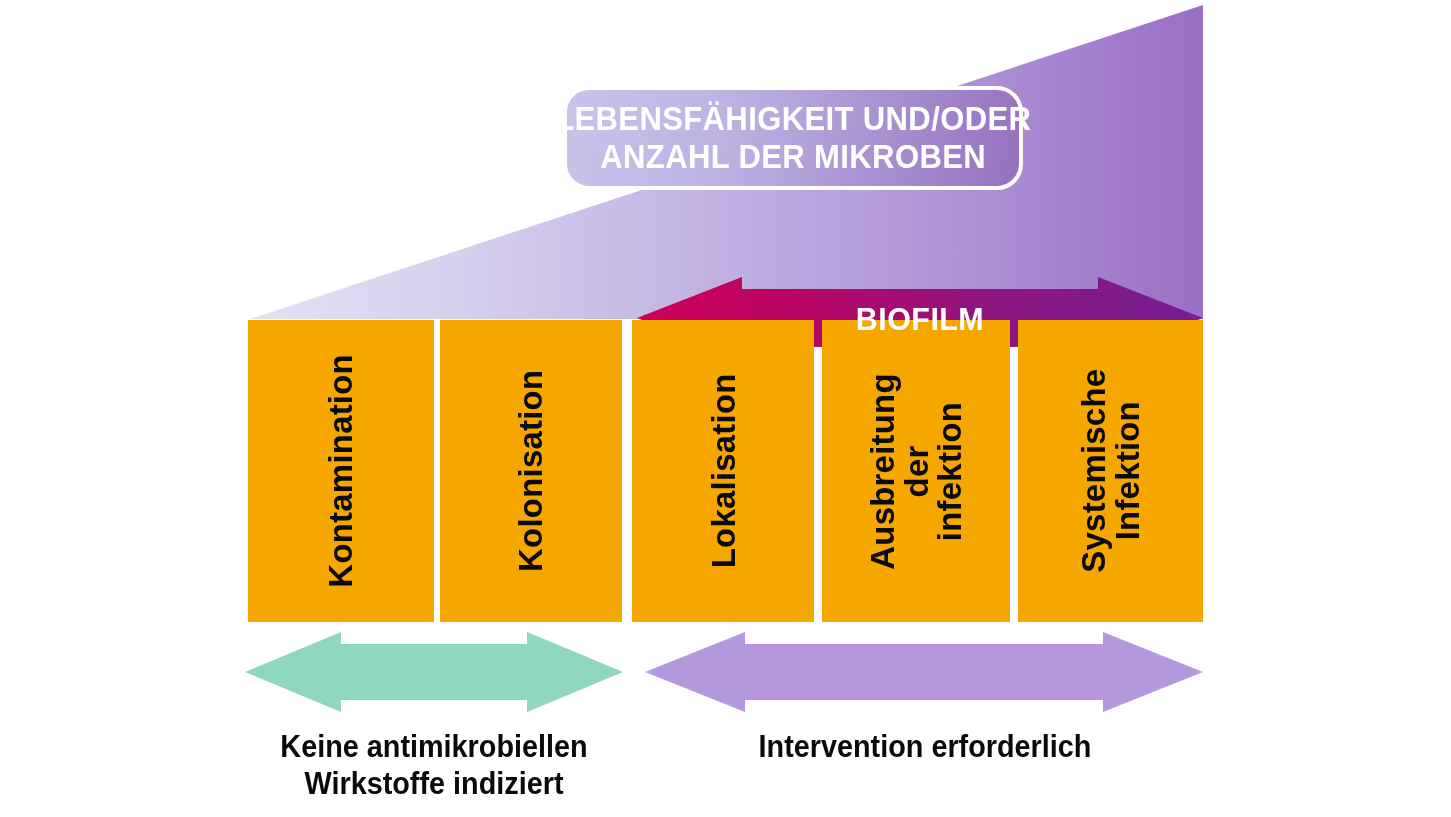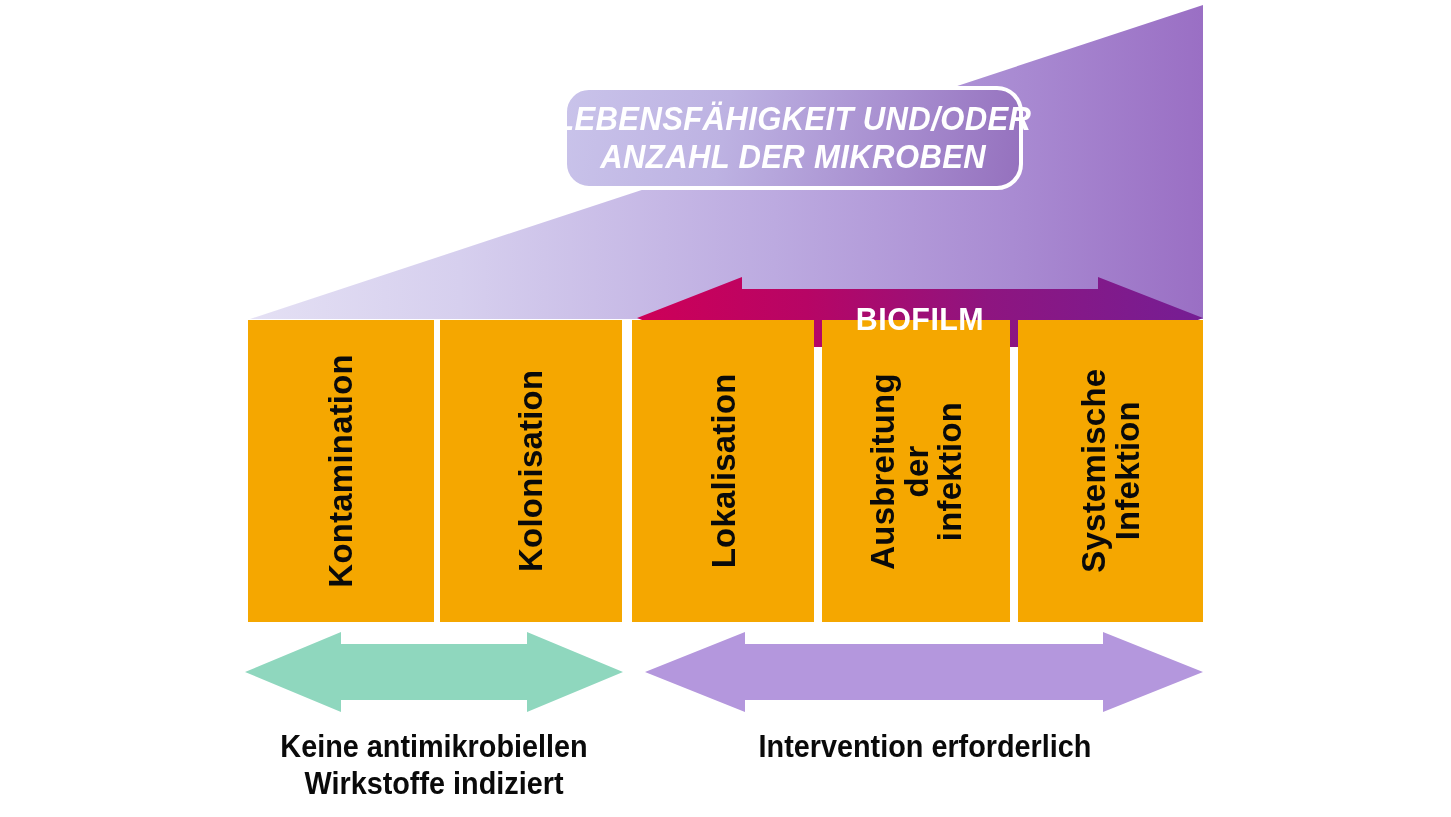--- a/index.html
+++ b/index.html
@@ -62,21 +62,20 @@
     height: 104px;
     border-radius: 26px;
     background: linear-gradient(100deg, #C9C3EA 0%, #BDB2E2 35%, #A88FD0 70%, #9571BE 100%);
     border: 4px solid #ffffff;
     box-sizing: border-box;
     display: flex;
     flex-direction: column;
     align-items: center;
     justify-content: center;
     padding: 0 16px;
-    font-style: italic;
   }
   #title-pill .line {
     color: #ffffff;
     font-family: "Liberation Sans", sans-serif;
     font-weight: bold;
     font-size: 33px;
     letter-spacing: 0.4px;
     line-height: 1.16;
     text-align: center;
     transform: scaleX(0.94);

